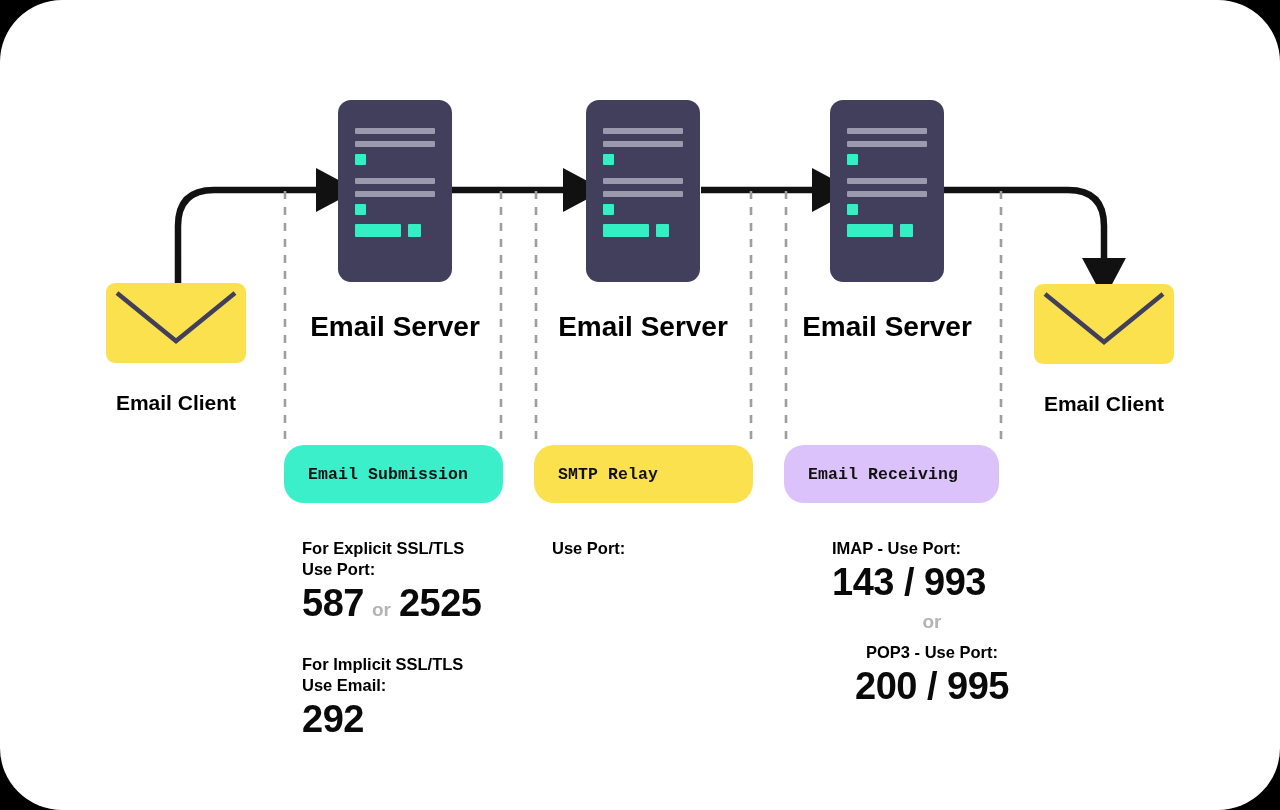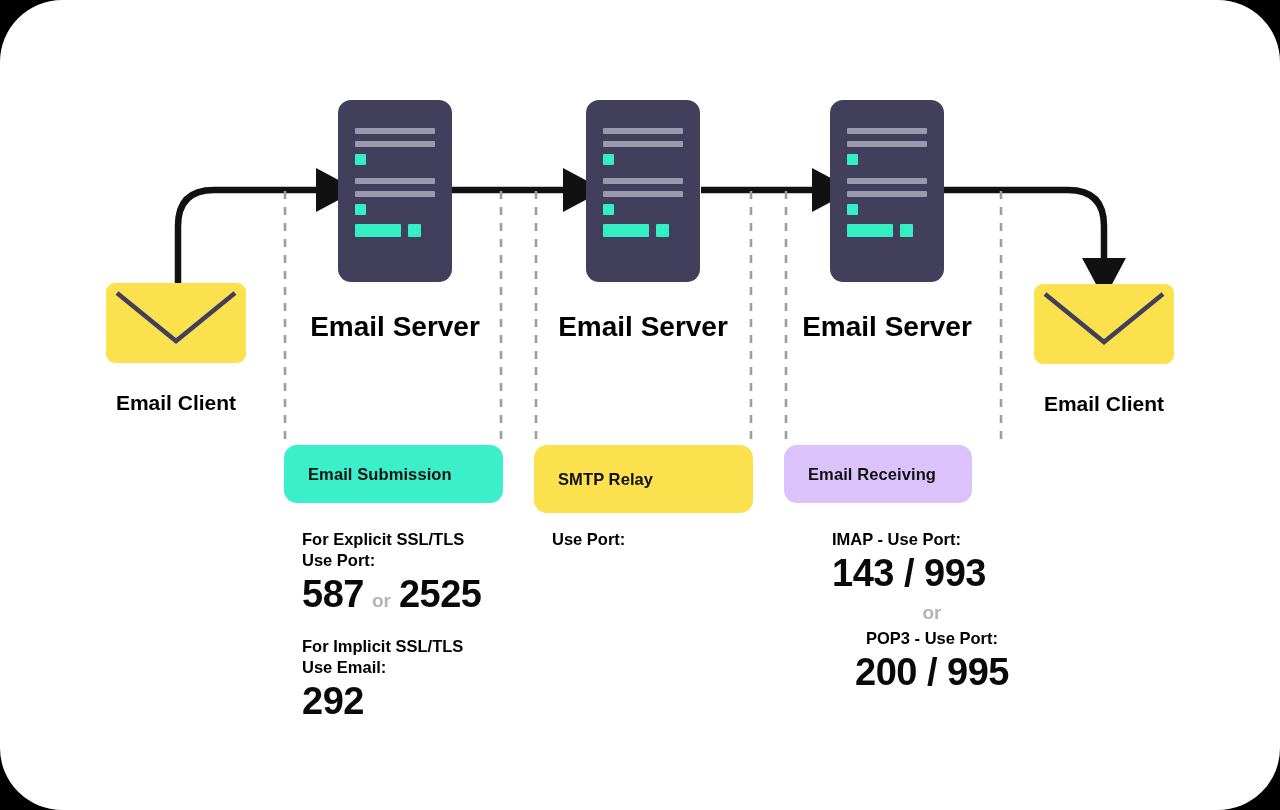--- a/index.html
+++ b/index.html
@@ -62,42 +62,44 @@
     font-weight: bold;
     color: #000000;
     white-space: nowrap;
   }
   .caption-server { font-size: 28px; }
   .caption-client { font-size: 21px; }
 
   
   .pill {
     position: absolute;
-    border-radius: 13px;
+    border-radius: 20px;
     display: flex;
     align-items: center;
+    font-family: Liberation Mono, monospace;
   }
   .pill-label {
     font-size: 16.5px;
     font-weight: bold;
     color: #111111;
     padding-left: 24px;
     letter-spacing: 0.1px;
   }
 
   
   .ports {
     position: absolute;
   }
   .port-head {
     font-size: 16.5px;
     font-weight: bold;
     color: #000000;
     line-height: 1.28;
     white-space: pre-line;
+    margin-top: 9px;
   }
   .port-num {
     font-size: 38px;
     font-weight: bold;
     color: #0a0a0a;
     line-height: 1.12;
     margin-top: 2px;
     letter-spacing: -0.5px;
   }
   .port-num .sep {
@@ -202,28 +204,28 @@
 Use Port:</div>
     <div class="port-num">
       <span>587</span><span class="sep" style="margin:0 8px;">or</span><span>2525</span>
     </div>
     <div class="gap-lg"></div>
     <div class="port-head">For Implicit SSL/TLS
 Use Email:</div>
     <div class="port-num">292</div>
   </div>
 
-  <div class="pill" style="left:534px; top:445px; width:219px; height:68px; background:#FBE14D;text-align:center;">
+  <div class="pill" style="left:534px; top:445px; width:219px; height:58px; background:#FBE14D;text-align:center;">
     <span class="pill-label">SMTP Relay</span>
   </div>
   <div class="ports" style="left:552px; top:529px; width:230px;">
     <div class="port-head">Use Port:</div>
   </div>
 
-  <div class="pill" style="left:784px; top:445px; width:188px; height:58px; background:#DCC2FA;">
+  <div class="pill" style="left:784px; top:445px; width:215px; height:58px; background:#DCC2FA;">
     <span class="pill-label">Email Receiving</span>
   </div>
   <div class="ports" style="left:832px; top:529px; width:200px;">
     <div class="port-head">IMAP - Use Port:</div>
     <div class="port-num">143 / 993</div>
     <div class="or-mid">or</div>
     <div class="port-head center">POP3 - Use Port:</div>
     <div class="port-num center">200 / 995</div>
   </div>
 

